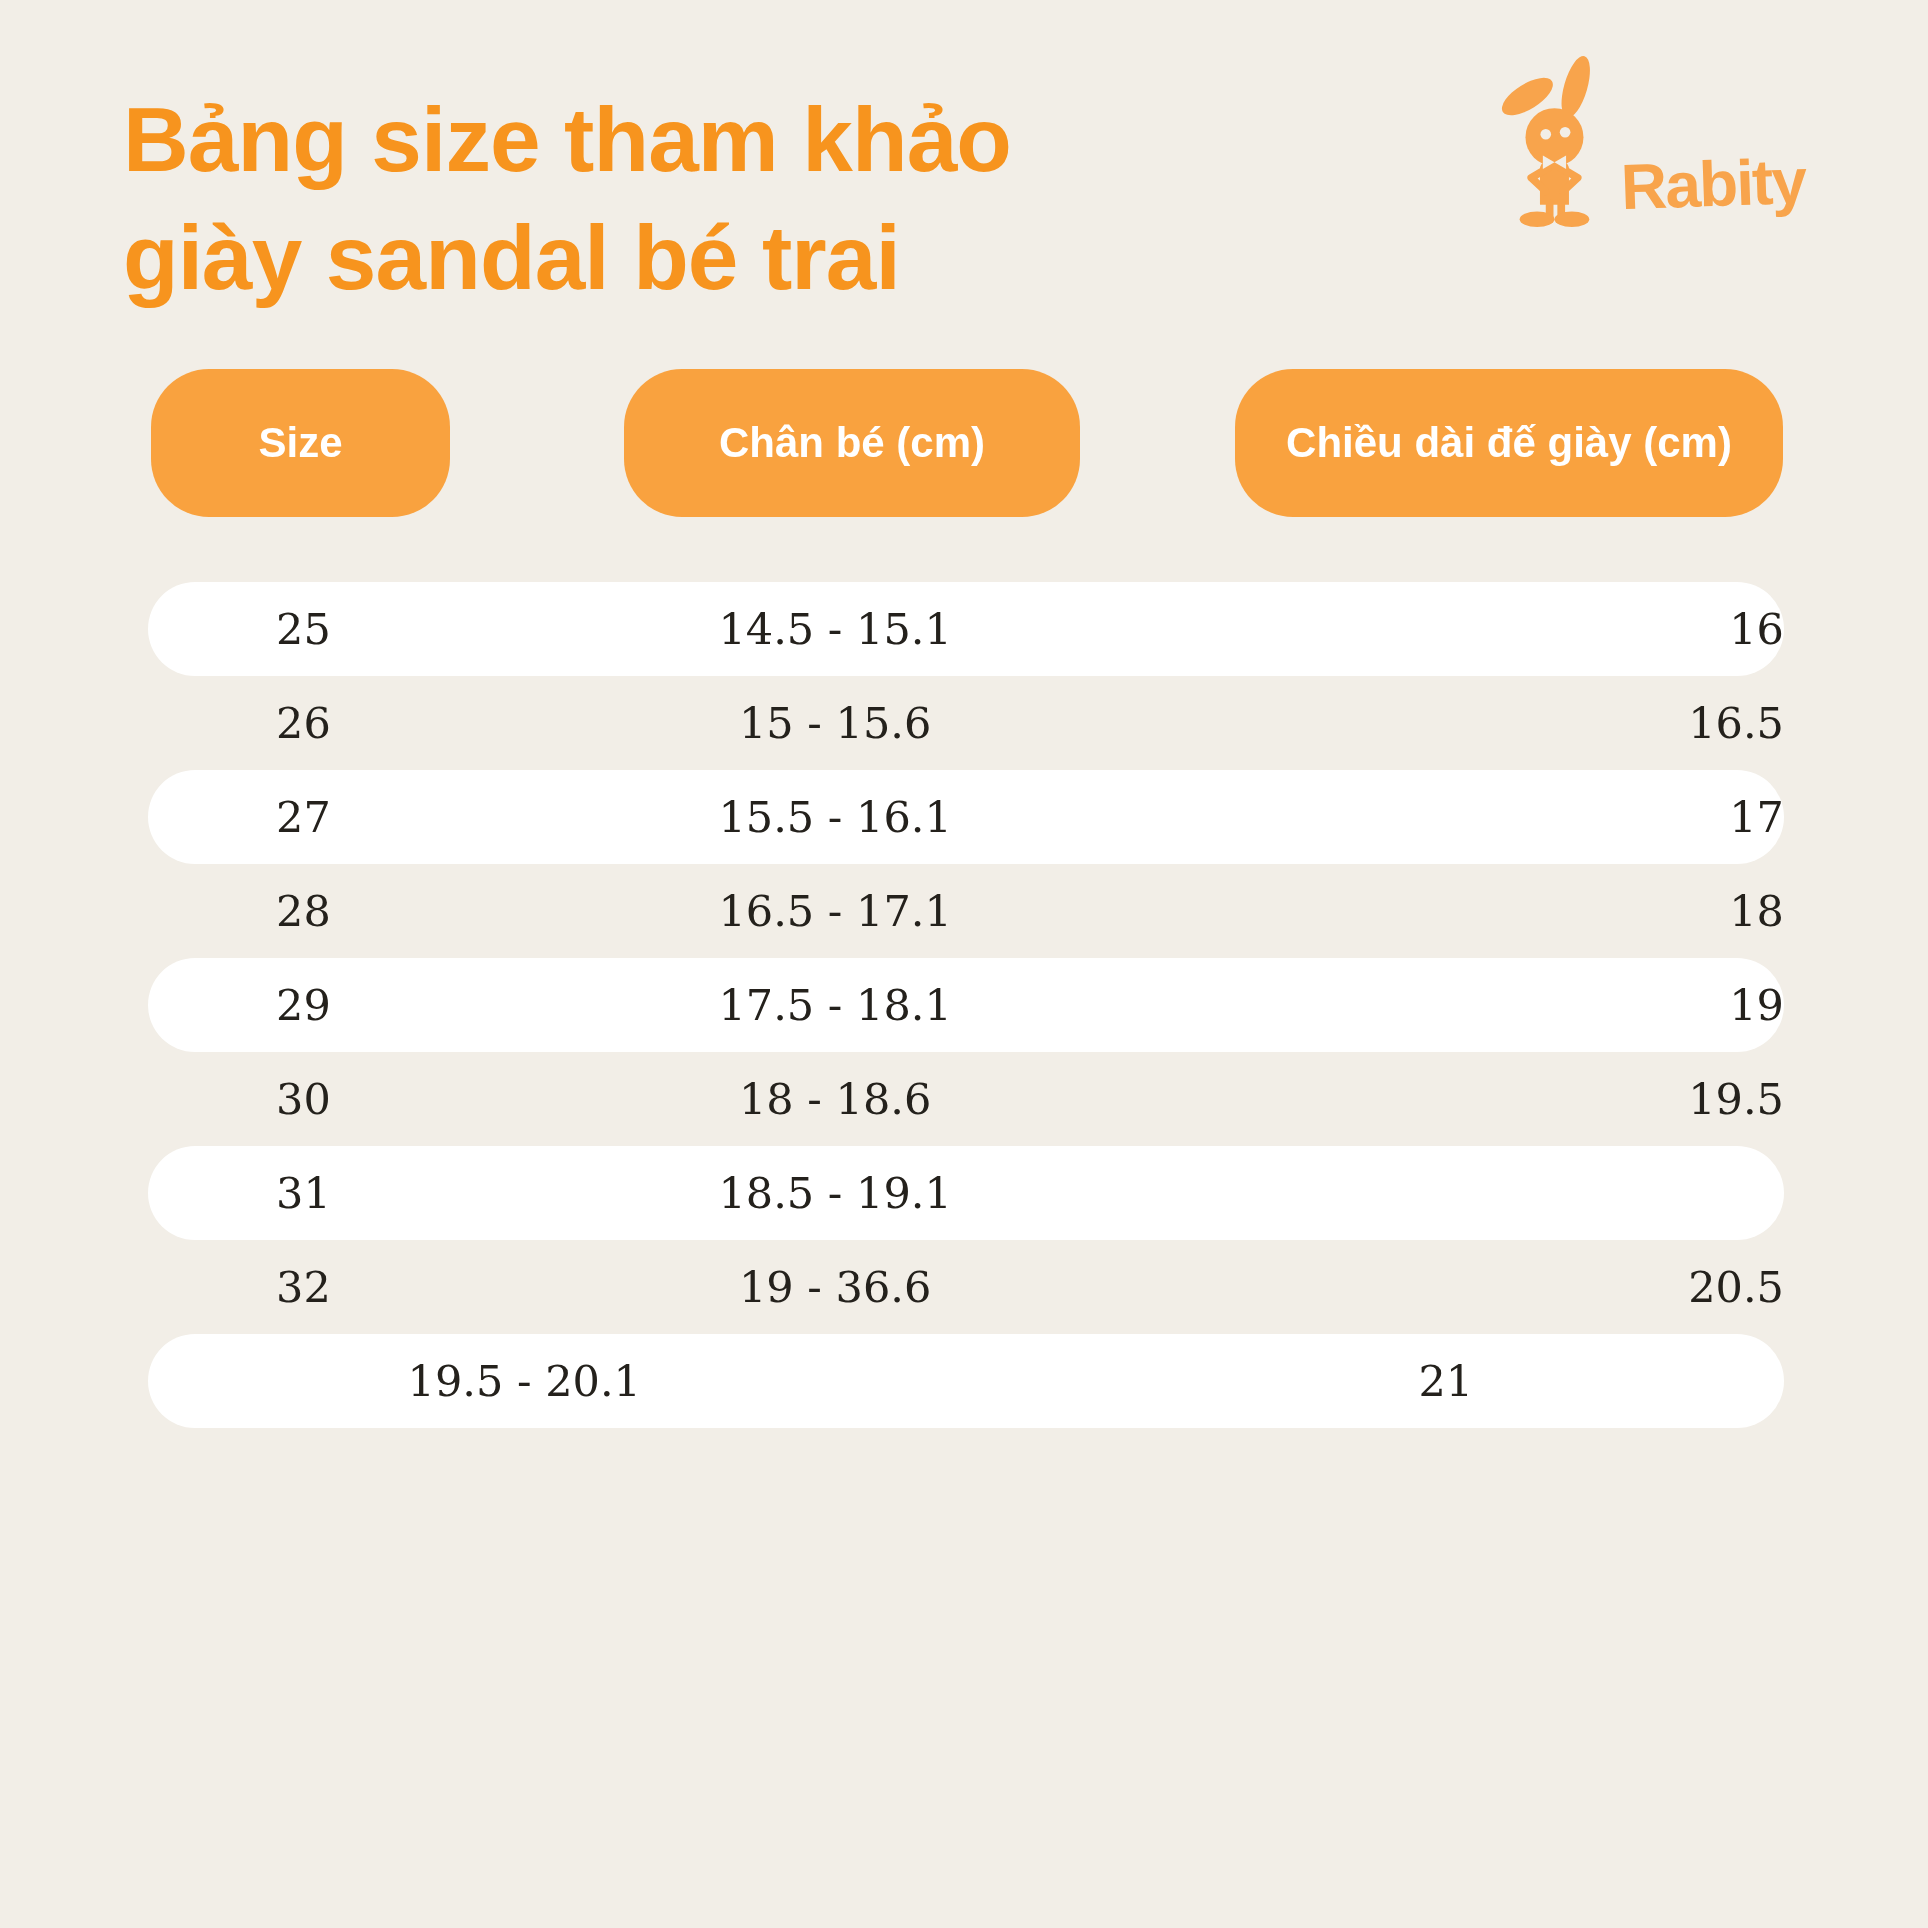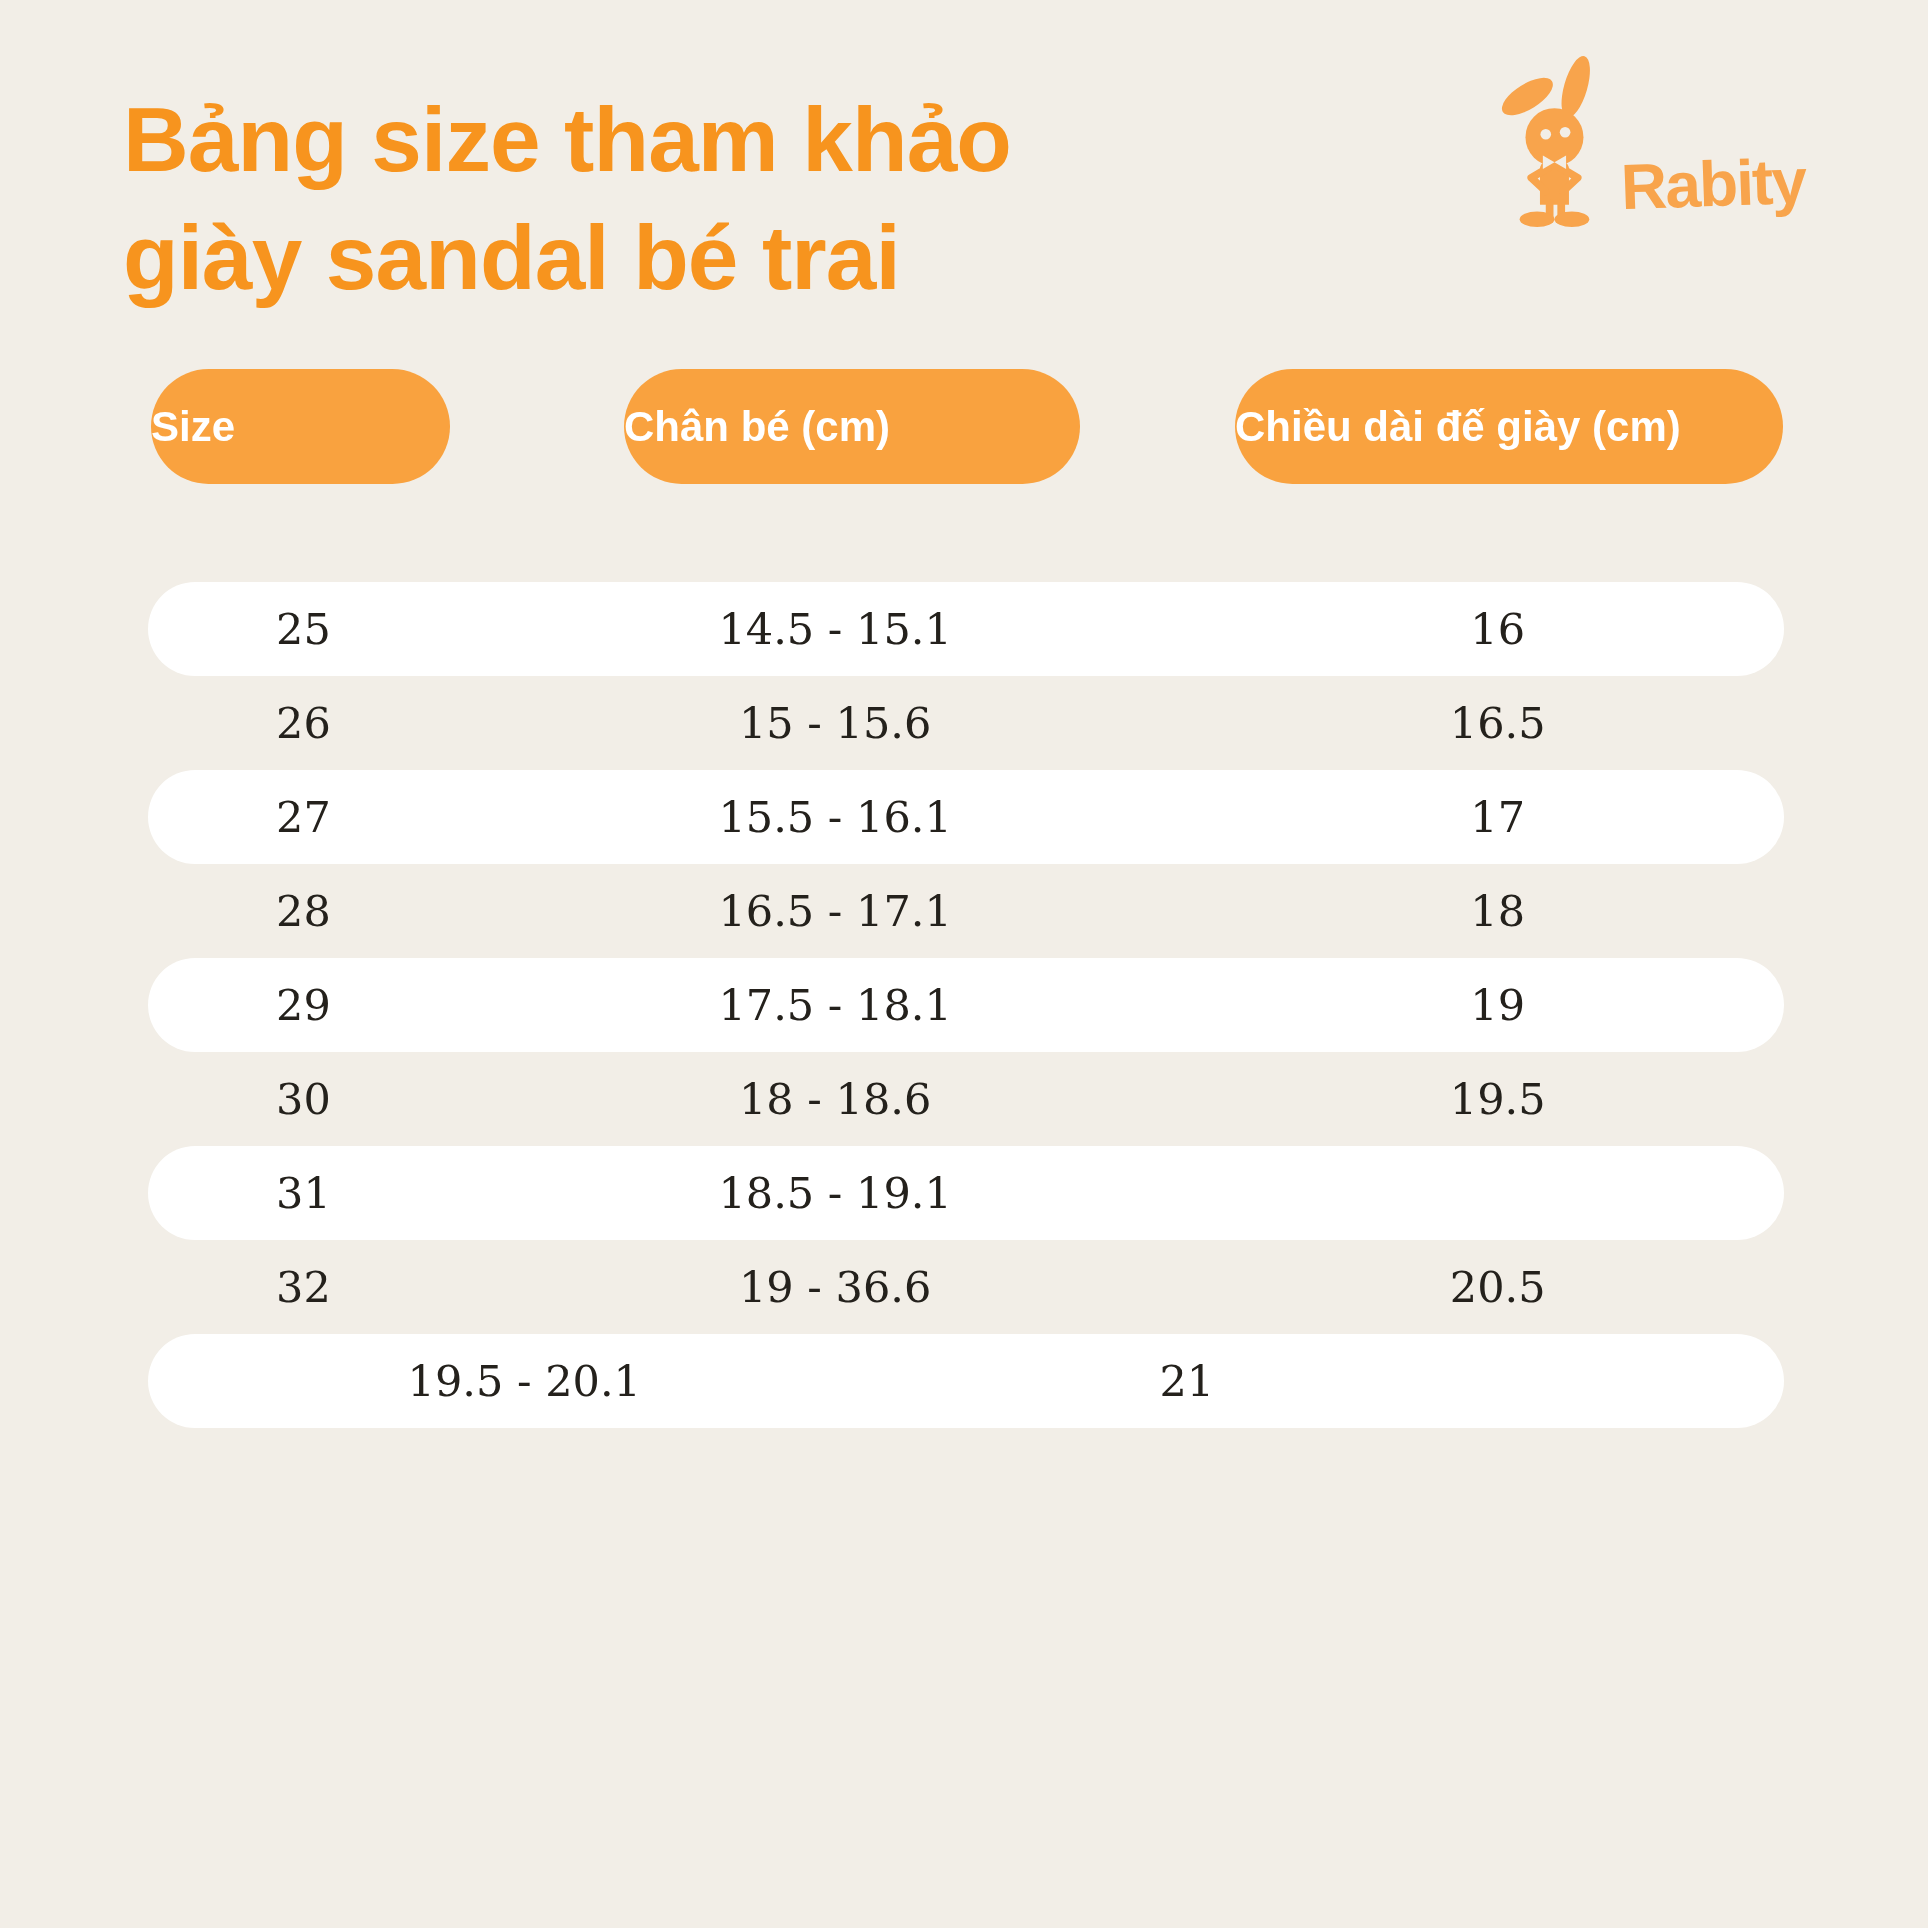--- a/index.html
+++ b/index.html
@@ -42,26 +42,26 @@
     letter-spacing: -1.9px;
     transform: rotate(-2deg);
     margin-left: 3.8px;
     margin-bottom: 7.5px;
   }
 
   
   .pill {
     position: absolute;
     top: 369px;
-    height: 115px;
+    height: 148px;
     background: #F9A23F;
     border-radius: 58px;
     display: flex;
     align-items: center;
-    justify-content: flex-start;
+    justify-content: center;
     color: #FFFFFF;
     font-size: 42px;
     font-weight: 700;
   }
   .pill-size   { left: 151px;  width: 299px; }
   .pill-foot   { left: 624px;  width: 456px; }
   .pill-sole   { left: 1235px; width: 548px; }
 
   
   .table {
@@ -81,21 +81,21 @@
   }
   .cell {
     text-align: center;
     font-family: "DejaVu Serif", serif;
     font-size: 43px;
     font-weight: 400;
     color: #24211C;
   }
   .cell.c1 { width: 19%; }
   .cell.c2 { width: 46%; }
-  .cell.c3 { width: 35%; }
+  .cell.c3 { width: 35%; text-align: right; }
 </style>
 </head>
 <body>
 
 <div class="canvas">
 
   <div class="title">
     <div>Bảng size tham khảo</div>
     <div>giày sandal bé trai</div>
   </div>

